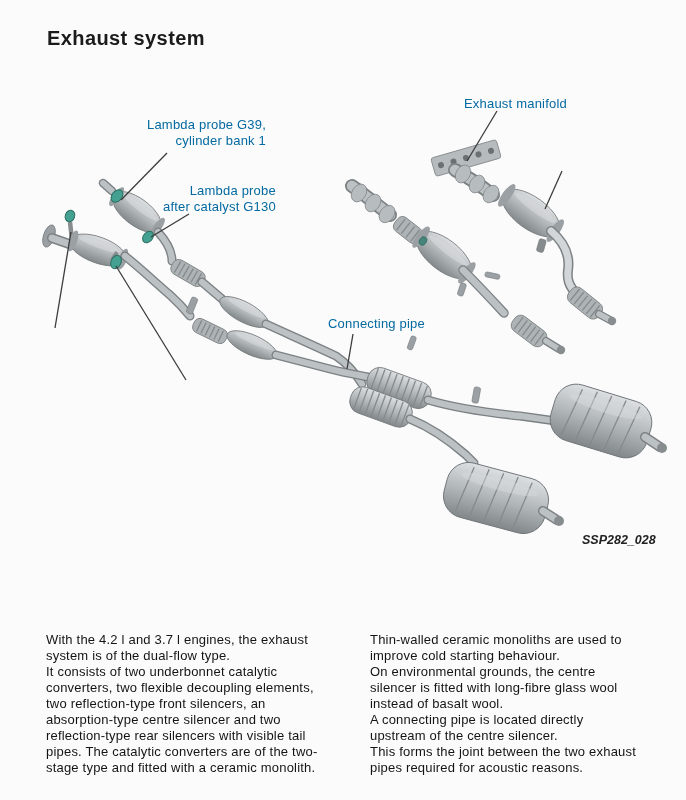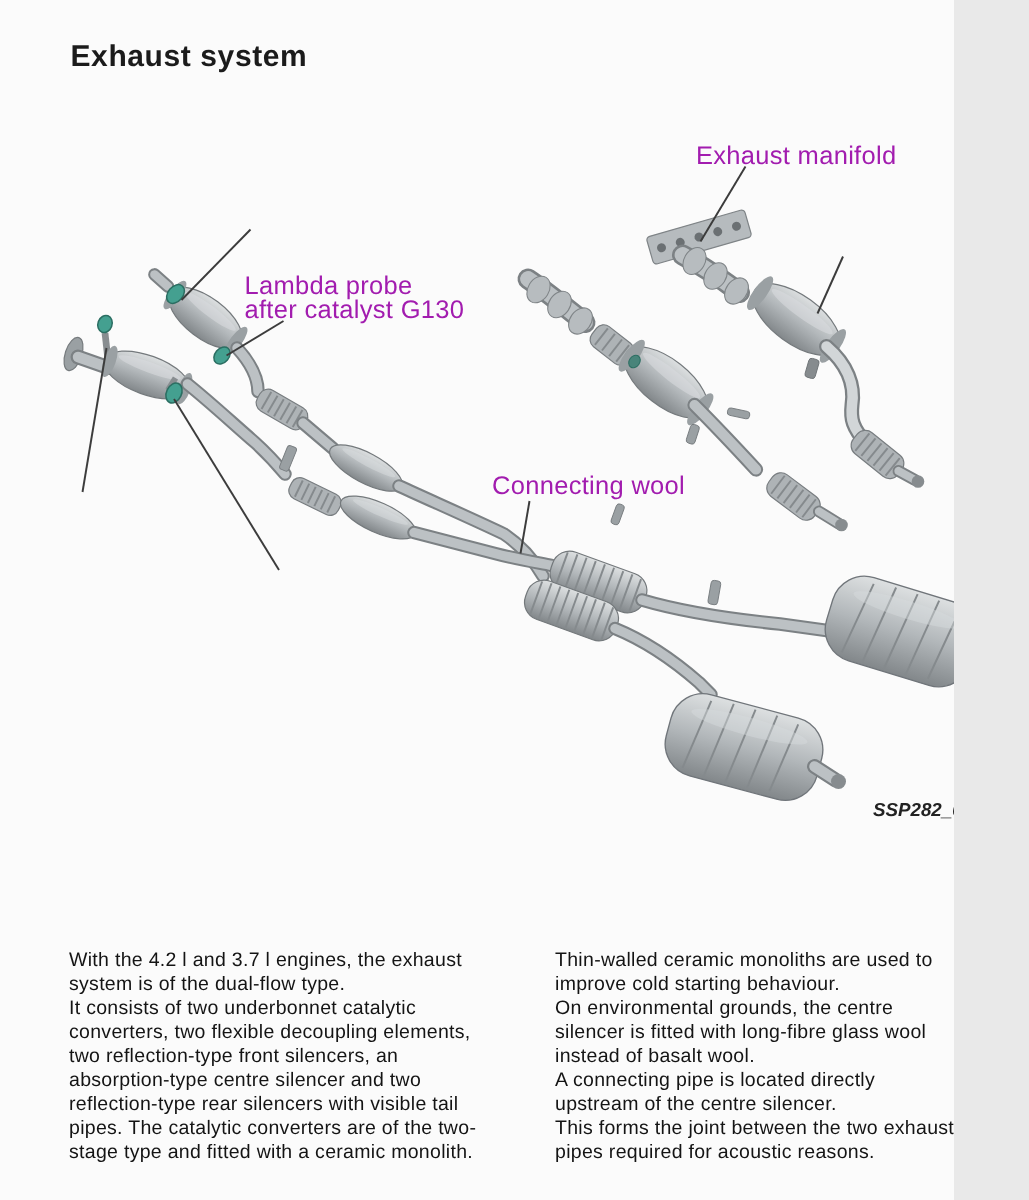--- a/index.html
+++ b/index.html
@@ -1,21 +1,21 @@
 <!DOCTYPE html>
 <html><head>
 <meta charset="utf-8">
 <style>
   html,body{margin:0;padding:0;background:#e9e9e9;}
-  #page{position:relative;width:636px;height:800px;background:#fbfbfb;overflow:hidden;
+  #page{position:relative;width:686px;height:800px;background:#fbfbfb;overflow:hidden;
         font-family:"Liberation Sans",sans-serif;color:#161616;}
   #page-title{position:absolute;left:47px;top:27px;font-size:20px;font-weight:bold;
               letter-spacing:.4px;color:#1b1b1b;}
-  .fig-label{position:absolute;font-size:17px;line-height:16px;letter-spacing:.2px;
-             color:#a21caf;white-space:pre-line;}
+  .fig-label{position:absolute;font-size:13px;line-height:16px;letter-spacing:.2px;
+             color:#0369a1;white-space:pre-line;text-align:right;}
   #figure-ref{position:absolute;left:582px;top:533px;font-size:12.5px;font-weight:bold;
               font-style:italic;color:#222;text-align:center;}
   #figure-svg{position:absolute;left:0;top:0;}
   .col{position:absolute;top:632px;width:320px;font-size:13px;line-height:16px;
        letter-spacing:.2px;color:#141414;}
   .col p{margin:0;white-space:pre-line;}
   #col-left{left:46px;}
   #col-right{left:370px;}
   
   .pipeO{fill:none;stroke:#7c8184;stroke-linecap:round;}
@@ -257,24 +257,26 @@
       <line class="leader" x1="167" y1="153" x2="121" y2="200"></line>
       <line class="leader" x1="189" y1="214" x2="151" y2="237"></line>
       <line class="leader" x1="497" y1="111" x2="467" y2="161"></line>
       <line class="leader" x1="562" y1="171" x2="545" y2="209"></line>
       <line class="leader" x1="55" y1="328" x2="71" y2="232"></line>
       <line class="leader" x1="186" y1="380" x2="116" y2="266"></line>
       <line class="leader" x1="353" y1="334" x2="347" y2="369"></line>
     </g>
   </svg>
 
+  <div class="fig-label" style="left:147px;top:117px">Lambda probe G39,
+cylinder bank 1</div>
   <div class="fig-label" style="left:464px;top:96px">Exhaust manifold</div>
   <div class="fig-label" style="left:163px;top:183px">Lambda probe
 after catalyst G130</div>
-  <div class="fig-label" style="left:328px;top:316px">Connecting wool</div>
+  <div class="fig-label" style="left:328px;top:316px">Connecting pipe</div>
   <div id="figure-ref">SSP282_028</div>
 
   <div class="col" id="col-left">
     <p>With the 4.2 l and 3.7 l engines, the exhaust
 system is of the dual-flow type.</p>
     <p>It consists of two underbonnet catalytic
 converters, two flexible decoupling elements,
 two reflection-type front silencers, an
 absorption-type centre silencer and two
 reflection-type rear silencers with visible tail

